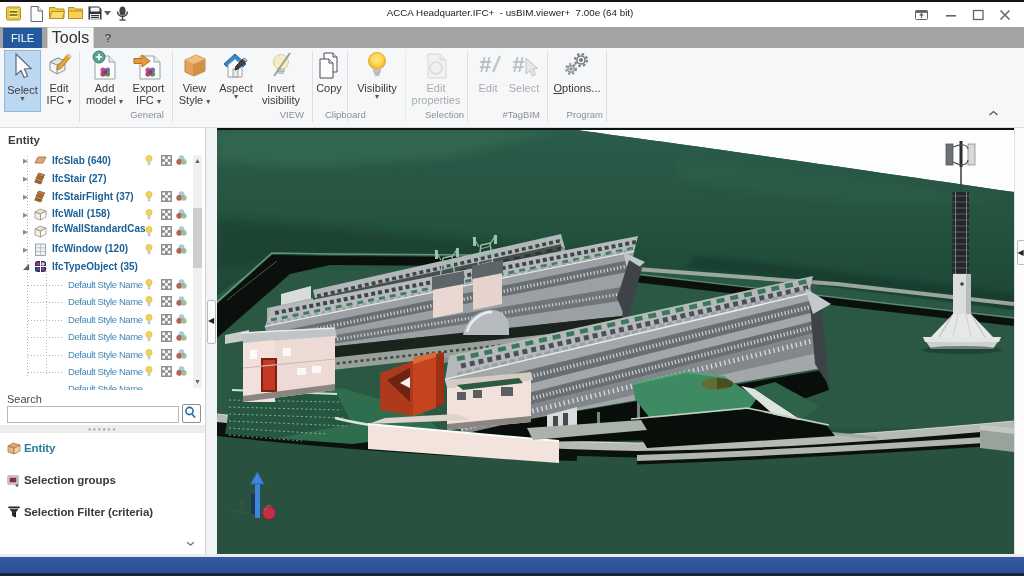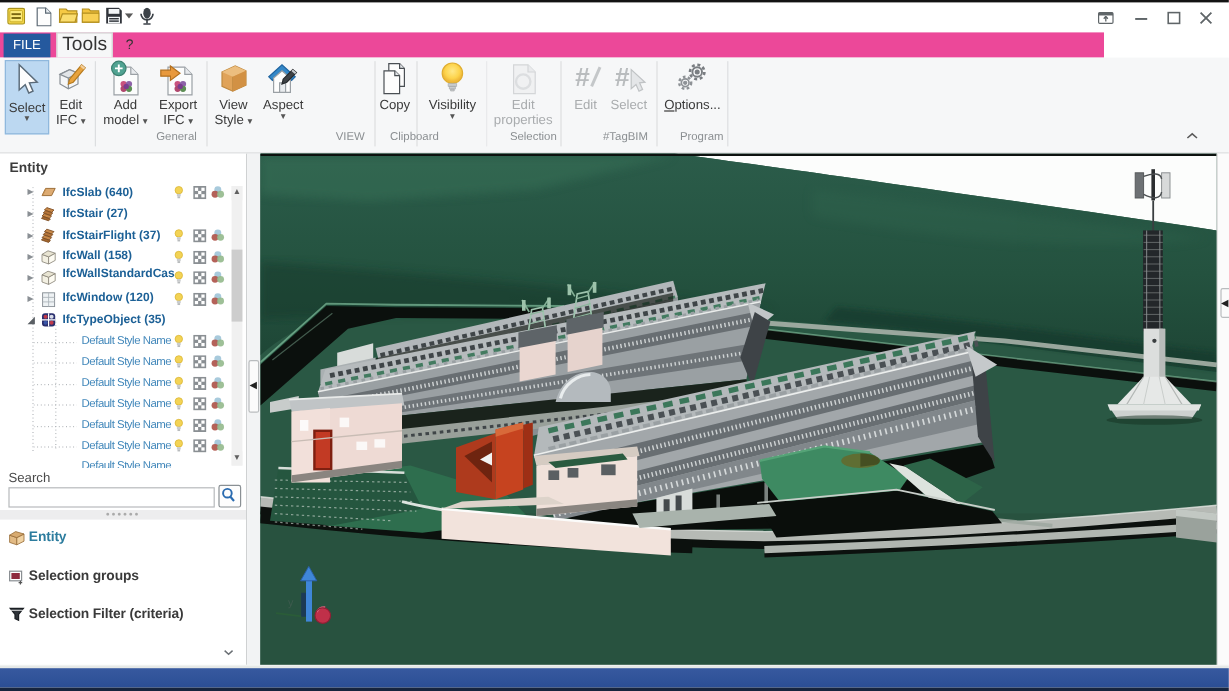--- a/index.html
+++ b/index.html
@@ -4,21 +4,21 @@
 <style>
   html,body{margin:0;padding:0;width:1024px;height:576px;overflow:hidden;
     font-family:"Liberation Sans",sans-serif;background:#fff;}
   #win{position:absolute;left:0;top:0;width:1024px;height:576px;background:#fff;}
   
   #titlebar{position:absolute;left:0;top:0;width:1024px;height:27px;background:#fff;border-top:2px solid #131313;box-sizing:border-box;}
   .qat{position:absolute;top:4px;}
   #title{position:absolute;top:7px;left:0;width:1020px;text-align:center;font-size:9.8px;color:#1a1a1a;}
   .wbtn{position:absolute;top:0;height:26px;width:30px;color:#5a5a5a;text-align:center;}
   
-  #tabrow{position:absolute;left:0;top:27px;width:920px;height:21px;background:#ec4899;}
+  #tabrow{position:absolute;left:0;top:27px;width:1024px;height:21px;background:#a3a3a3;}
   #filetab{position:absolute;left:3px;top:1px;width:39px;height:20px;background:#25599e;color:#fff;font-size:11px;text-align:center;line-height:20px;}
   #toolstab{position:absolute;left:47px;top:0px;width:47px;height:21px;background:#f6f7f8;border:1px solid #d4d4d4;border-bottom:none;box-sizing:border-box;color:#333;font-size:16px;text-align:center;line-height:20px;}
   #helptab{position:absolute;left:100px;top:1px;width:16px;height:20px;color:#333;font-size:11.5px;text-align:center;line-height:20px;}
   
   #ribbon{position:absolute;left:0;top:48px;width:1024px;height:80px;background:#f6f7f8;border-bottom:1px solid #d8dadb;box-sizing:border-box;}
   .rbtn{position:absolute;top:2px;text-align:center;font-size:11px;color:#3a3a3a;}
   .rbtn .ic{display:block;margin:0 auto;}
   .rlabel{position:absolute;top:61px;font-size:9.5px;color:#8b8f92;text-align:right;}
   .rsep{position:absolute;top:3px;width:1px;height:71px;background:#dcdee0;}
   .dis{color:#a9acae;}
@@ -95,20 +95,21 @@
     <svg class="wbtn" style="left:936px" width="30" height="26" viewBox="0 0 30 26">
       <rect x="10" y="13" width="10" height="1.6" fill="#5f6568"></rect>
     </svg>
     <svg class="wbtn" style="left:963px" width="30" height="26" viewBox="0 0 30 26">
       <rect x="10.5" y="8.5" width="9.5" height="9" fill="none" stroke="#5f6568" stroke-width="1.3"></rect>
     </svg>
     <svg class="wbtn" style="left:990px" width="30" height="26" viewBox="0 0 30 26">
       <path d="M10.5 8.5 L19.5 17.5 M19.5 8.5 L10.5 17.5" stroke="#5f6568" stroke-width="1.5"></path>
     </svg>
   </div>
+  <div id="title">ACCA Headquarter.IFC+&nbsp; - usBIM.viewer+&nbsp; 7.00e (64 bit)</div>
   <div id="tabrow">
     <div id="filetab">FILE</div>
     <div id="toolstab">Tools</div>
     <div id="helptab">?</div>
   </div>
   <div id="ribbon">
     <div style="position:absolute;left:4px;top:2px;width:37px;height:62px;background:#bcd8f1;border:1px solid #8fb8dd;box-sizing:border-box;"></div>
     <div class="rbtn" style="left:4px;width:37px;">
       <svg class="ic" width="24" height="32" viewBox="0 0 24 32" style="margin-top:2px">
         <path d="M8 3 L8 24 L13 19.5 L16 26.5 L19.5 25 L16.5 18 L23 17.5 Z" fill="#fdfdfd" stroke="#5a6a78" stroke-width="1.2" transform="translate(-3,-1)"></path>
@@ -171,20 +172,29 @@
     <div class="rbtn" style="left:216px;width:40px;">
       <svg class="ic" width="32" height="32" viewBox="0 0 32 32">
         <path d="M4 14 L15 4 L26 14 L23 17 L15 9.5 L7 17 Z" fill="#3488c8" stroke="#1f64a0"></path>
         <path d="M8 15 V27 H22 V15 L15 9 Z" fill="#fdfdfd" stroke="#9aa0a5"></path>
         <path d="M13 27 V19 H18 V27 Z" fill="#e8ebee" stroke="#9aa0a5"></path>
         <path d="M16 16 L24 8 L27 10.5 L19 18.5 L15 20 Z" fill="#3e4246" stroke="#26292c"></path>
         <path d="M24 8 L27 10.5 L25.8 11.7 L22.8 9.2Z" fill="#c8cccf"></path>
       </svg>
       <div>Aspect</div>
         <div style="font-size:8px;line-height:6px;color:#555">▾</div>
+    </div>
+    <div class="rbtn" style="left:258px;width:46px;">
+      <svg class="ic" width="32" height="32" viewBox="0 0 32 32">
+        <circle cx="16" cy="12" r="7.5" fill="#f7ecc0" stroke="#d8ccA0"></circle>
+        <path d="M12.5 19 h7 v2.5 h-7 Z M13.5 21.5 h5 v2 h-5 Z" fill="#c9ccce" stroke="#a8abad" stroke-width=".6"></path>
+        <path d="M25 3 L9 26" stroke="#9aa0a5" stroke-width="2"></path>
+      </svg>
+      <div>Invert</div>
+        <div>visibility</div>
     </div>
     <div class="rsep" style="left:312px"></div>
     <div class="rbtn" style="left:309px;width:40px;">
       <svg class="ic" width="30" height="32" viewBox="0 0 30 32">
         <path d="M10 3 H19 L23 7 V22 H10 Z" fill="#fdfdfd" stroke="#4a4f54"></path>
         <path d="M19 3 V7 H23" fill="#e4e7ea" stroke="#4a4f54"></path>
         <path d="M6 9 H15 L19 13 V28 H6 Z" fill="#fdfdfd" stroke="#4a4f54"></path>
         <path d="M15 9 V13 H19" fill="#e4e7ea" stroke="#4a4f54"></path>
       </svg>
       <div>Copy</div>

